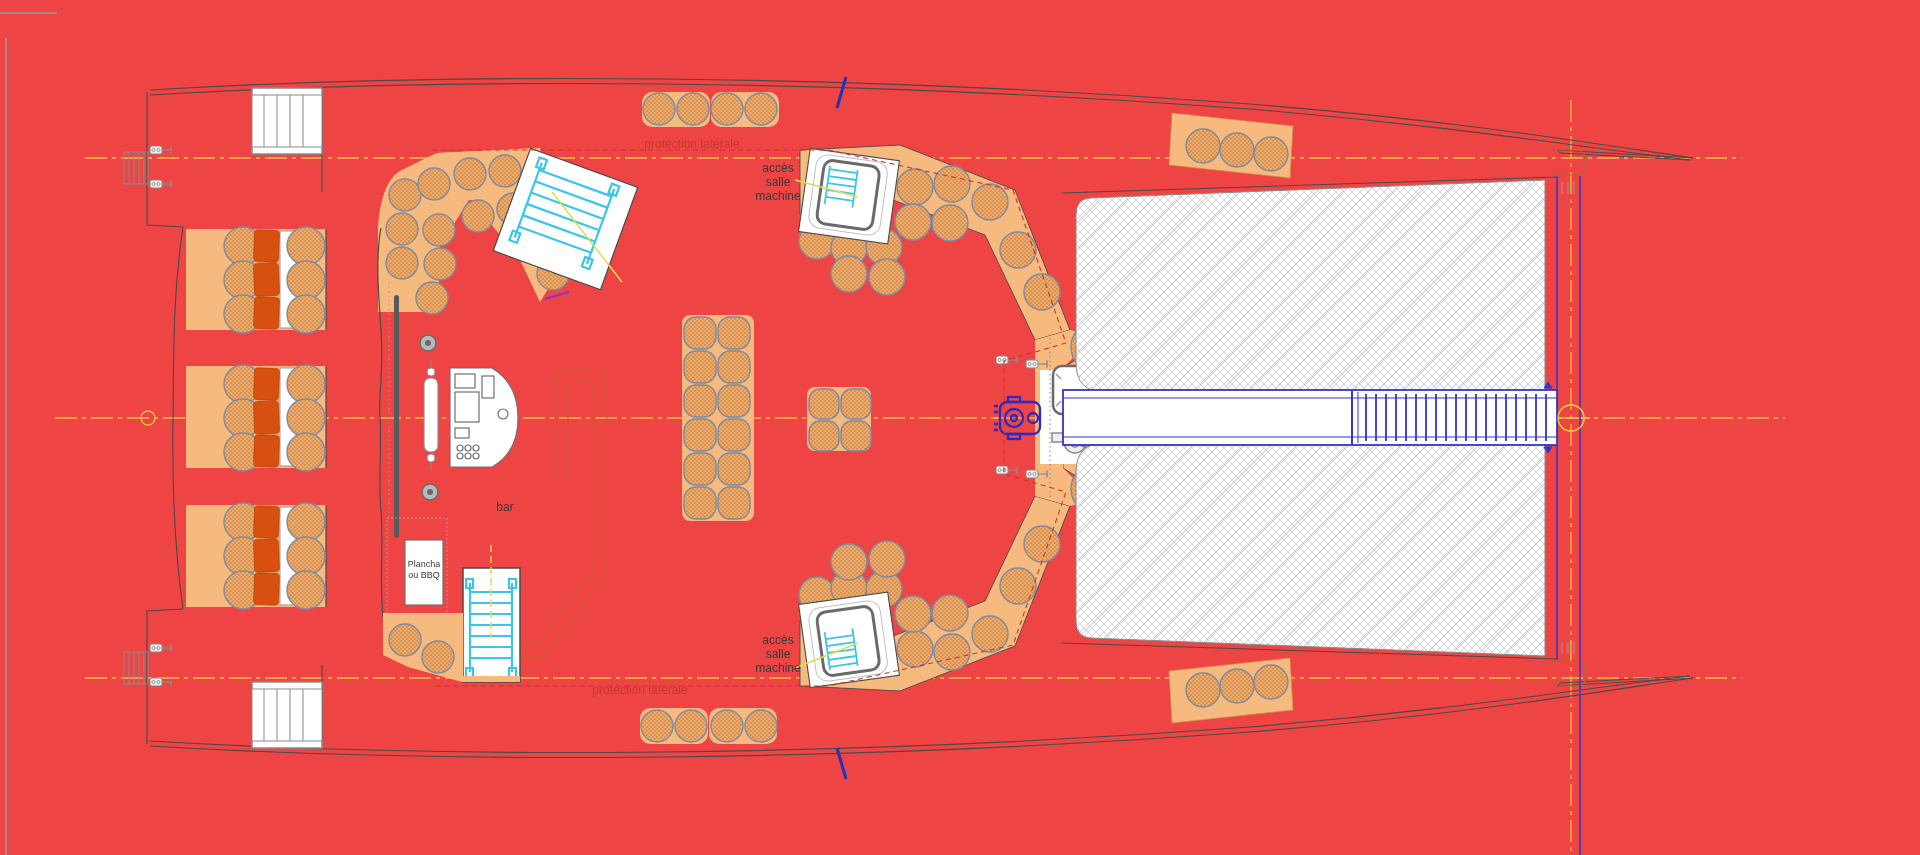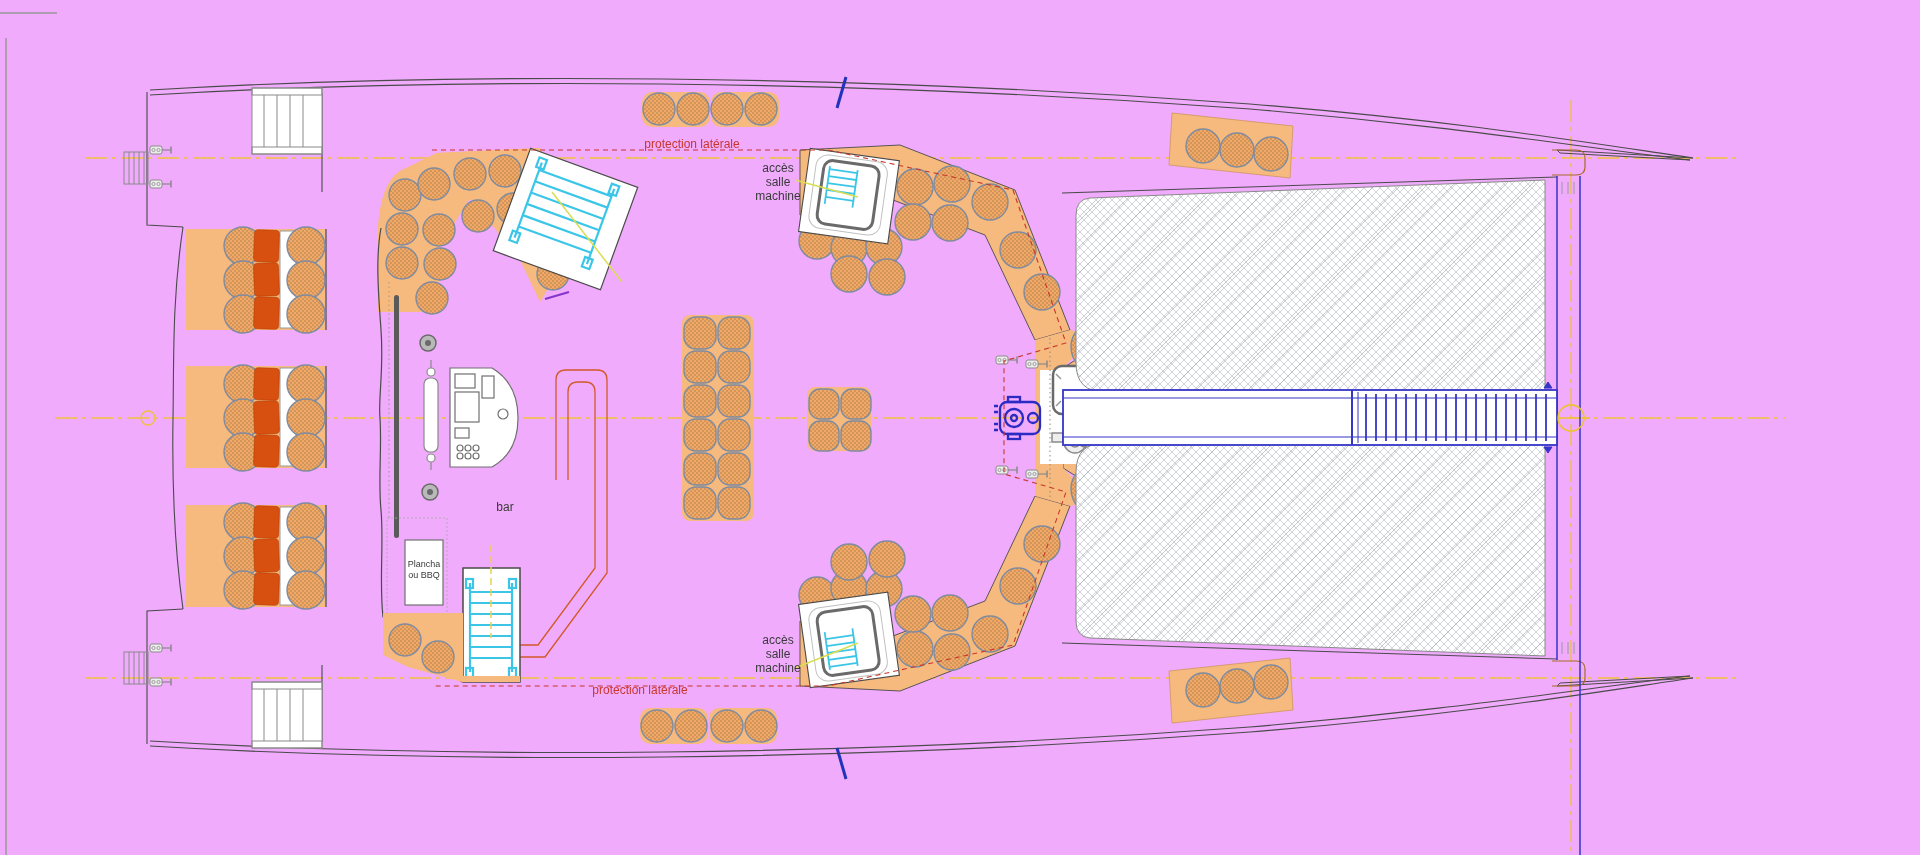--- a/index.html
+++ b/index.html
@@ -1,16 +1,16 @@
 <!DOCTYPE html>
 <html><head>
 <meta charset="utf-8">
 <style>
   html,body{margin:0;padding:0;background:#ffffff;}
-  .canvas{position:relative;width:1920px;height:855px;background:#f0abfc;overflow:hidden;
+  .canvas{position:relative;width:1920px;height:855px;background:#ef4444;overflow:hidden;
           font-family:"Liberation Sans", sans-serif;}
   svg{position:absolute;left:0;top:0;}
   text{font-family:"Liberation Sans", sans-serif;}
   .lbl-red{fill:#c8372d;font-size:12px;}
   .lbl-blk{fill:#3a3a3a;font-size:12px;}
   .lbl-sm{fill:#3a3a3a;font-size:9px;}
 </style>
 </head>
 <body>
 

